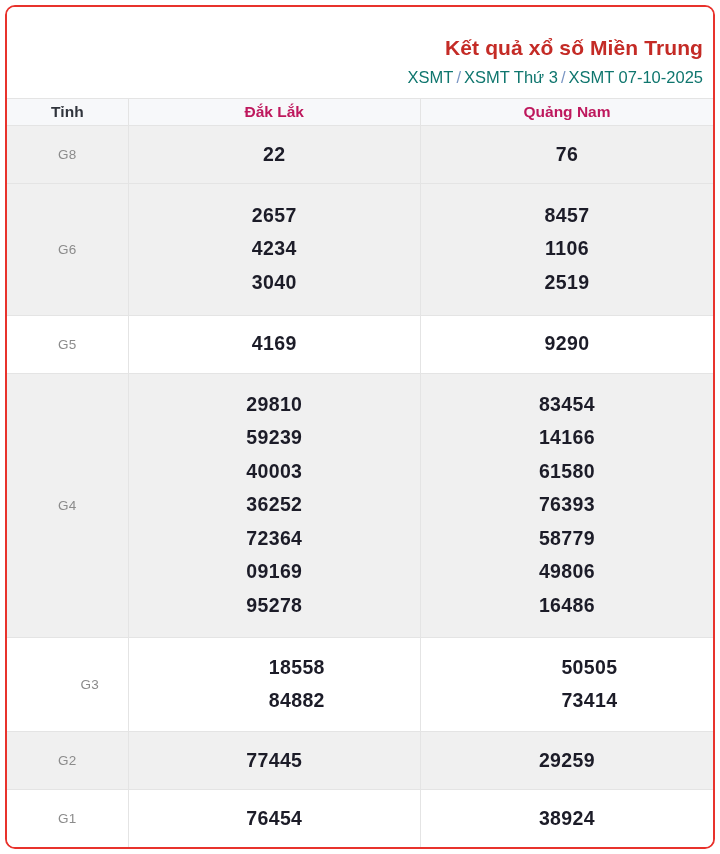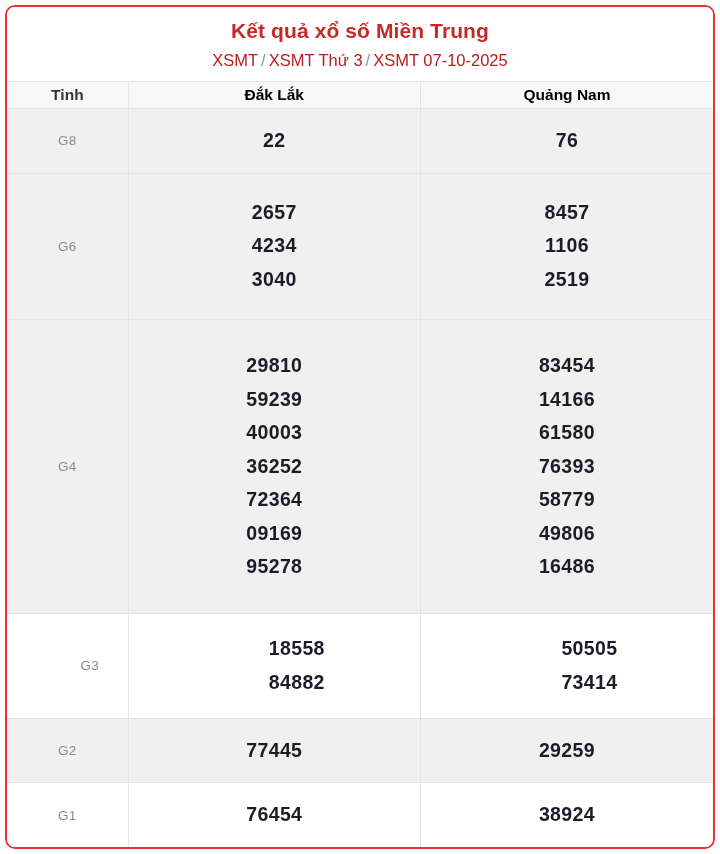--- a/index.html
+++ b/index.html
@@ -25,40 +25,40 @@
     border-radius: 10px;
     background: #ffffff;
     overflow: hidden;
     display: flex;
     flex-direction: column;
   }
 
   
   .card-header {
     flex: 0 0 auto;
-    padding: 11px 10px 10px 10px;
-    text-align: center;
+    padding: 28px 10px 10px 10px;
+    text-align: right;
     background: #ffffff;
   }
   .card-title {
     font-size: 21px;
     font-weight: bold;
     color: #c42b26;
     letter-spacing: 0.1px;
     line-height: 1.2;
     margin: 0 0 8px 0;
   }
   .breadcrumb {
     font-size: 16.5px;
     line-height: 1.2;
     color: #e0564e;
     white-space: nowrap;
   }
   .breadcrumb .crumb {
-    color: #b91c1c;
+    color: #0f766e;
     text-decoration: none;
   }
   .breadcrumb .sep {
     color: #7a96c4;
     padding: 0 3px;
   }
 
   
   .result-table {
     flex: 1 1 auto;
@@ -86,21 +86,21 @@
     background: #f7f8fa;
     font-size: 15.5px;
     font-weight: bold;
     padding: 9px 2px 10px 2px;
   }
   th.th-tinh {
     color: #30343c;
     margin-left: 20px;
   }
   th.th-prov {
-    color: #000000;
+    color: #be185d;
   }
 
   tbody tr.shade > th,
   tbody tr.shade > td {
     background: #f0f0f0;
   }
   tbody tr.plain > th,
   tbody tr.plain > td {
     background: #ffffff;
   }
@@ -171,20 +171,29 @@
             <span class="num">2657</span>
             <span class="num">4234</span>
             <span class="num">3040</span>
           </td>
           <td class="numbers">
             <span class="num">8457</span>
             <span class="num">1106</span>
             <span class="num">2519</span>
           </td>
         </tr>
+        <tr class="plain r-g5">
+          <th class="prize-label">G5</th>
+          <td class="numbers">
+            <span class="num">4169</span>
+          </td>
+          <td class="numbers">
+            <span class="num">9290</span>
+          </td>
+        </tr>
         <tr class="shade r-g4">
           <th class="prize-label">G4</th>
           <td class="numbers">
             <span class="num">29810</span>
             <span class="num">59239</span>
             <span class="num">40003</span>
             <span class="num">36252</span>
             <span class="num">72364</span>
             <span class="num">09169</span>
             <span class="num">95278</span>

